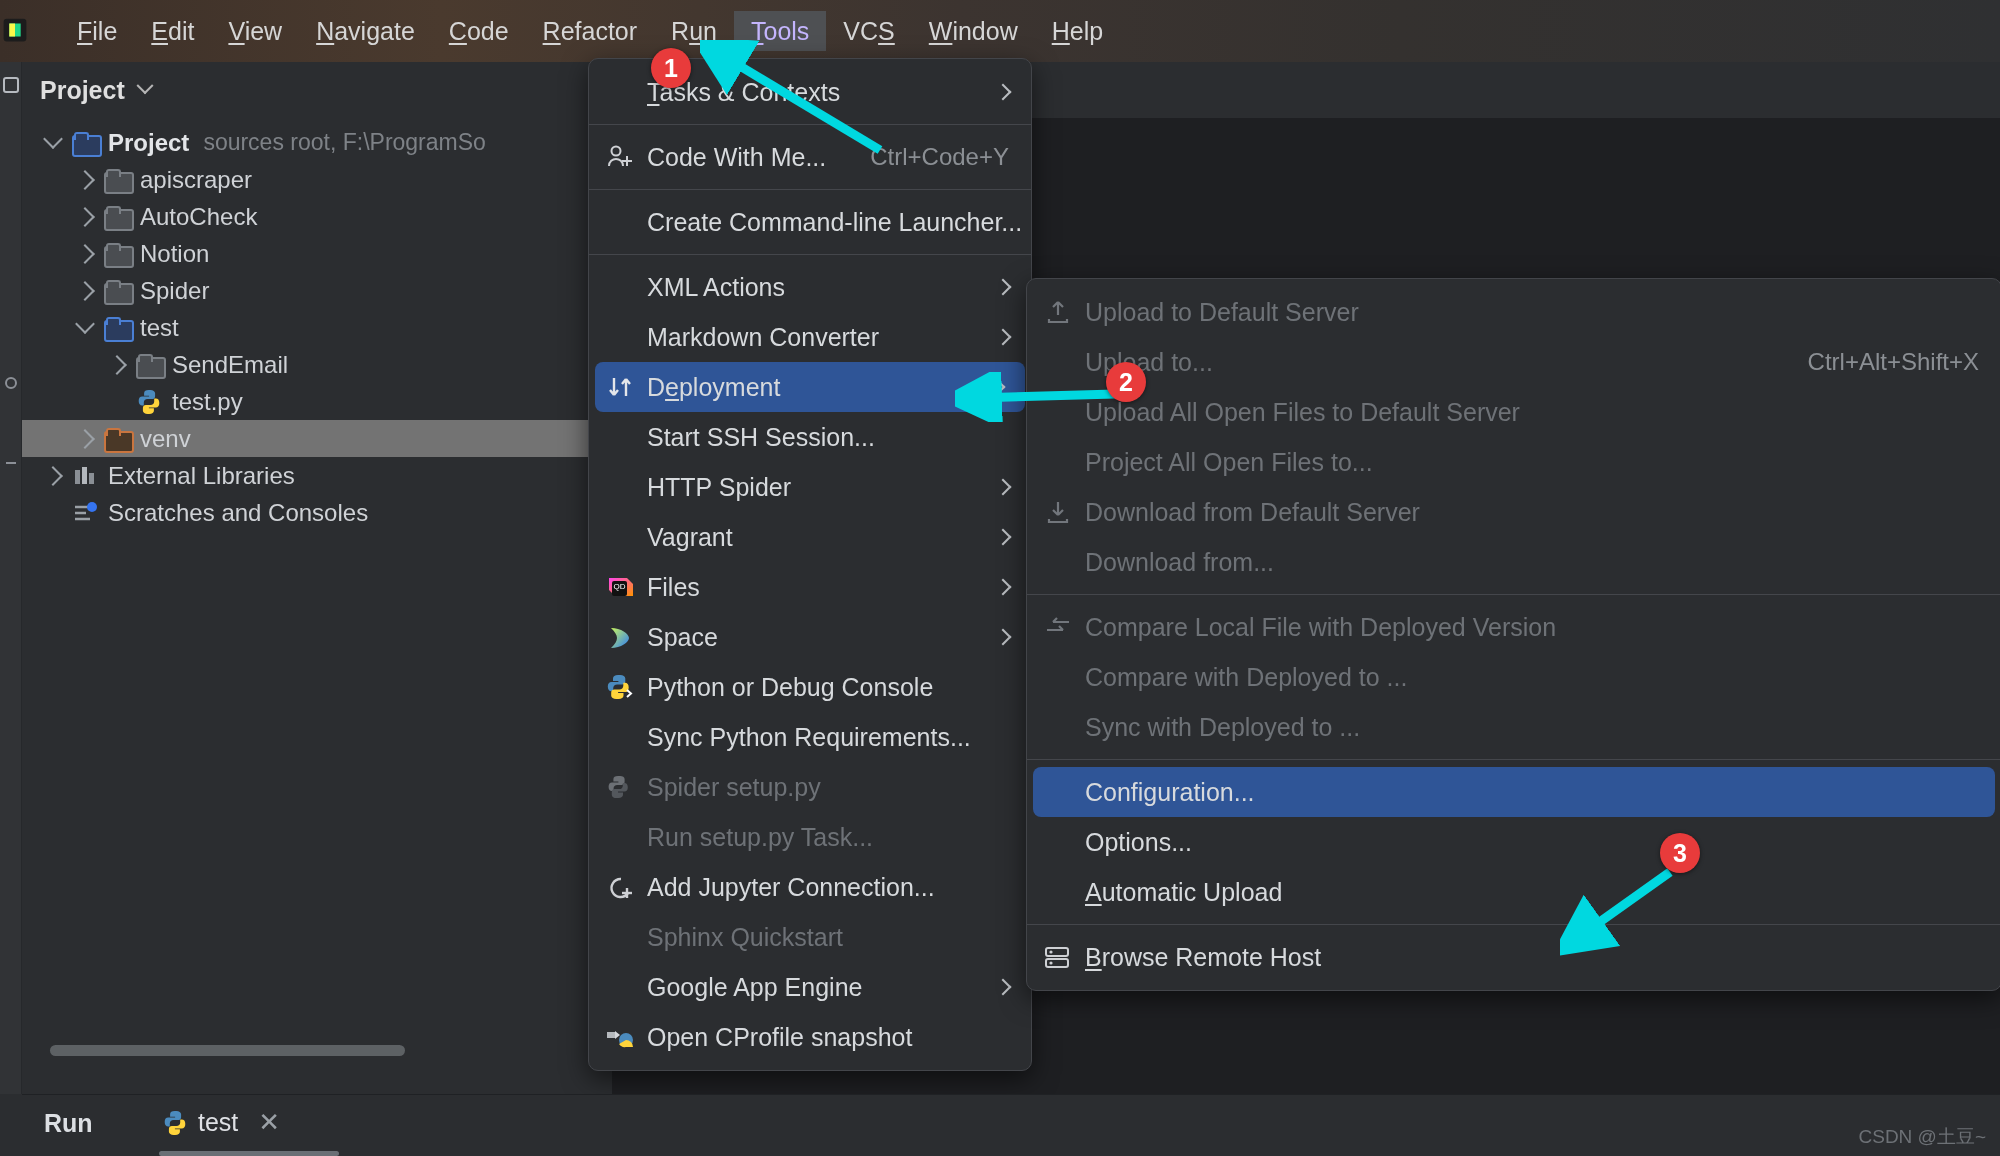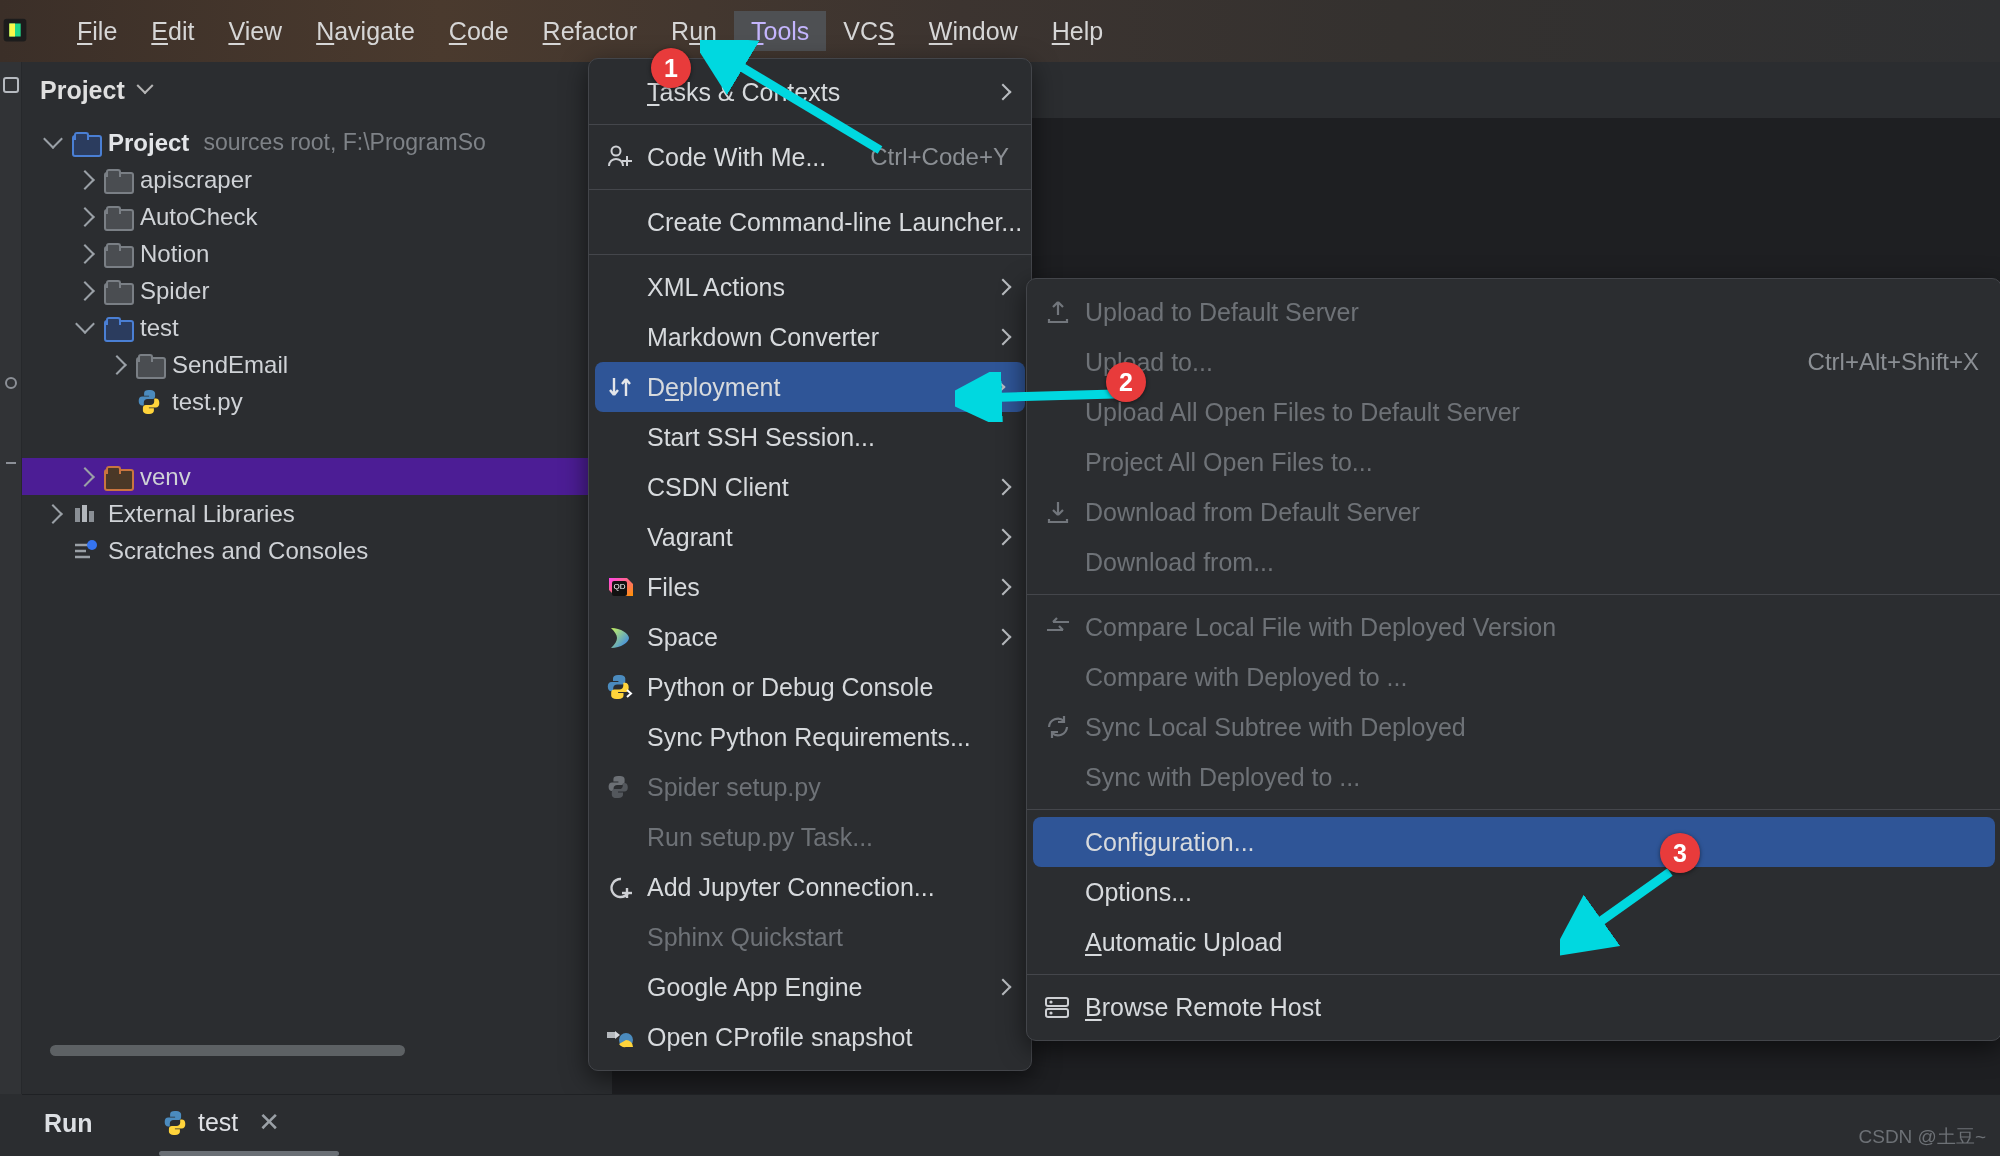--- a/index.html
+++ b/index.html
@@ -44,21 +44,21 @@
   .chev-down {
     display:inline-block; width: 12px; height: 12px; margin-left: 14px;
     border-right: 2.5px solid #b5b5b5; border-bottom: 2.5px solid #b5b5b5;
     transform: rotate(45deg) translate(-3px,-3px);
   }
   .tree { position: relative; margin-top: 6px; }
   .tree-row {
     position: relative; height: 37px; display: flex; align-items: center;
     white-space: nowrap; font-size: 24px; color: #cfd2d6;
   }
-  .tree-row.selected { background: #4c1d95; margin-top: 38px; }
+  .tree-row.selected { background: #737373; }
   .arrow {
     width: 14px; height: 14px; flex: 0 0 14px;
     border-right: 2.5px solid #9aa0a6; border-top: 2.5px solid #9aa0a6;
   }
   .arrow.right { transform: rotate(45deg); }
   .arrow.down  { transform: rotate(135deg); position: relative; top:-4px; }
   .arrow.blank { border: none; }
   .folder {
     width: 26px; height: 21px; flex: 0 0 26px; position: relative; margin: 0 10px 0 12px;
   }
@@ -367,21 +367,21 @@
           </svg></span>
         <span class="mtext">D<span class="mn">e</span>ployment</span>
         <span class="sub-arrow"></span>
       </div>
       <div class="mrow">
         <span class="micon"></span>
         <span class="mtext">Start SSH Session...</span>
       </div>
       <div class="mrow">
         <span class="micon"></span>
-        <span class="mtext">CSDN Client</span>
+        <span class="mtext">HTTP Spider</span>
         <span class="sub-arrow"></span>
       </div>
       <div class="mrow">
         <span class="micon"></span>
         <span class="mtext">Vagrant</span>
         <span class="sub-arrow"></span>
       </div>
       <div class="mrow">
         <span class="micon"><svg viewBox="0 0 34 30" width="34" height="30">
             <defs>
@@ -498,29 +498,20 @@
       <div class="mrow disabled">
         <span class="micon"><svg viewBox="0 0 34 30" width="34" height="30">
             <path d="M6 18h16M22 18l-4-4" stroke="#72767c" stroke-width="2.2" fill="none"></path>
             <path d="M28 10H12M12 10l4-4" stroke="#72767c" stroke-width="2.2" fill="none"></path>
           </svg></span>
         <span class="mtext">Compare Local File with Deployed Version</span>
       </div>
       <div class="mrow disabled">
         <span class="micon"></span>
         <span class="mtext">Compare with Deployed to ...</span>
-      </div>
-      <div class="mrow disabled">
-        <span class="micon"><svg viewBox="0 0 34 30" width="34" height="30">
-            <path d="M8 15a9 9 0 0 1 15-6" stroke="#72767c" stroke-width="2.2" fill="none"></path>
-            <path d="M26 15a9 9 0 0 1-15 6" stroke="#72767c" stroke-width="2.2" fill="none"></path>
-            <path d="M23 4v6h-6" stroke="#72767c" stroke-width="2.2" fill="none"></path>
-            <path d="M11 26v-6h6" stroke="#72767c" stroke-width="2.2" fill="none"></path>
-          </svg></span>
-        <span class="mtext">Sync Local Subtree with Deployed</span>
       </div>
       <div class="mrow disabled">
         <span class="micon"></span>
         <span class="mtext">Sync with Deployed to ...</span>
       </div>
       <div class="msep"></div>
       <div class="mrow sel">
         <span class="micon"></span>
         <span class="mtext">Configuration...</span>
       </div>

